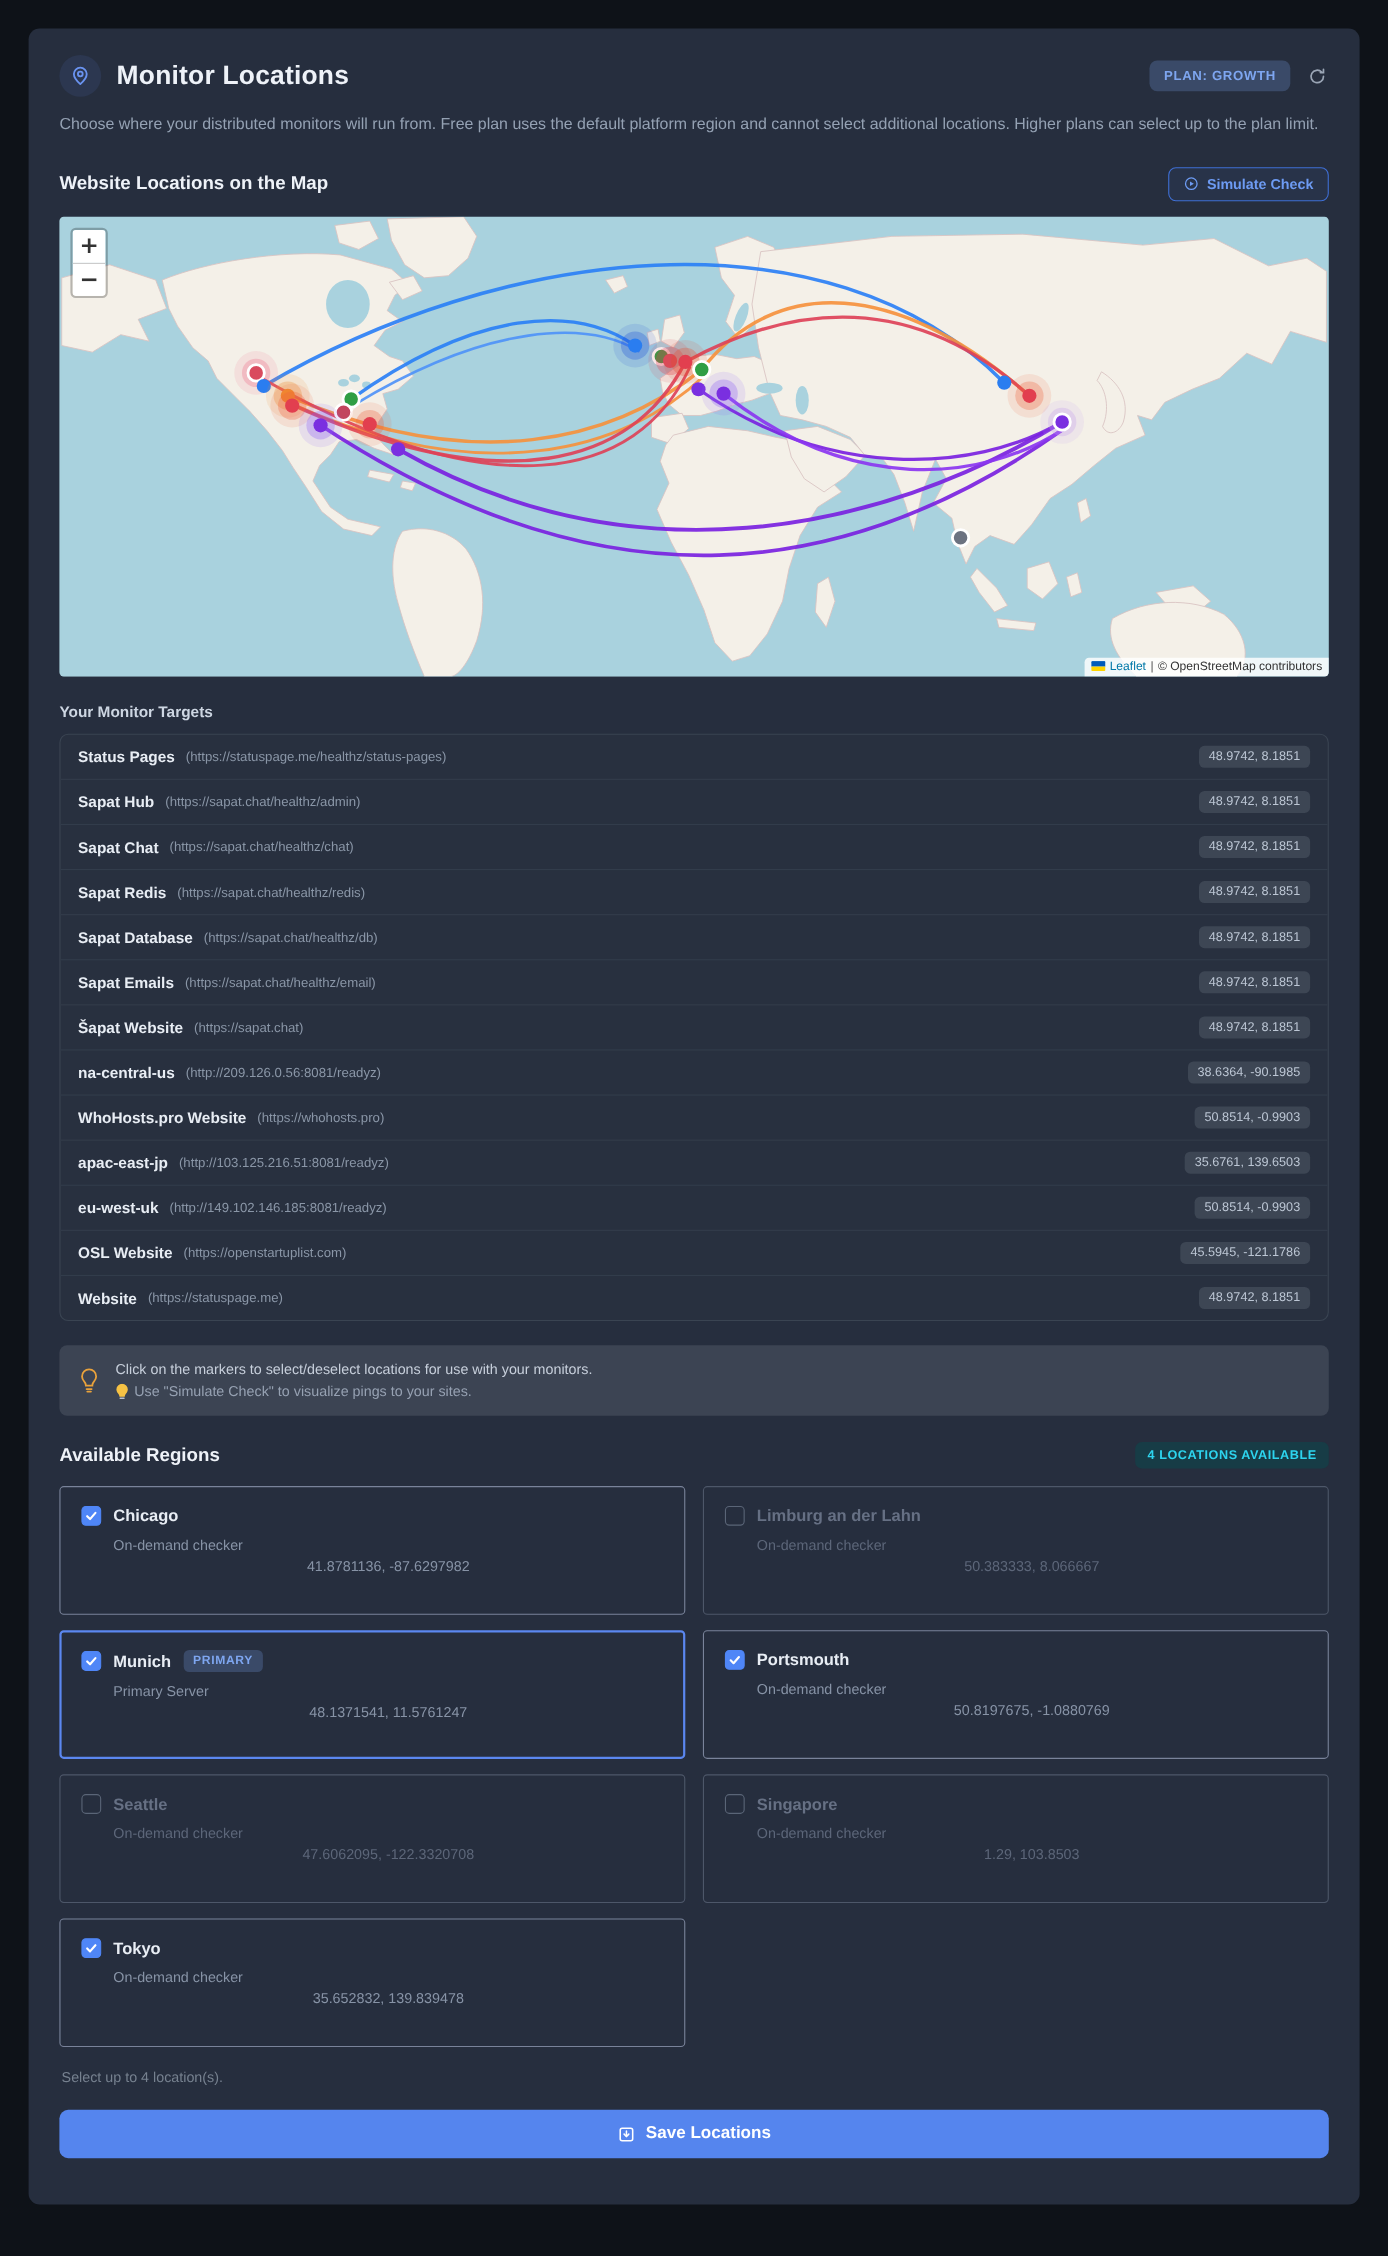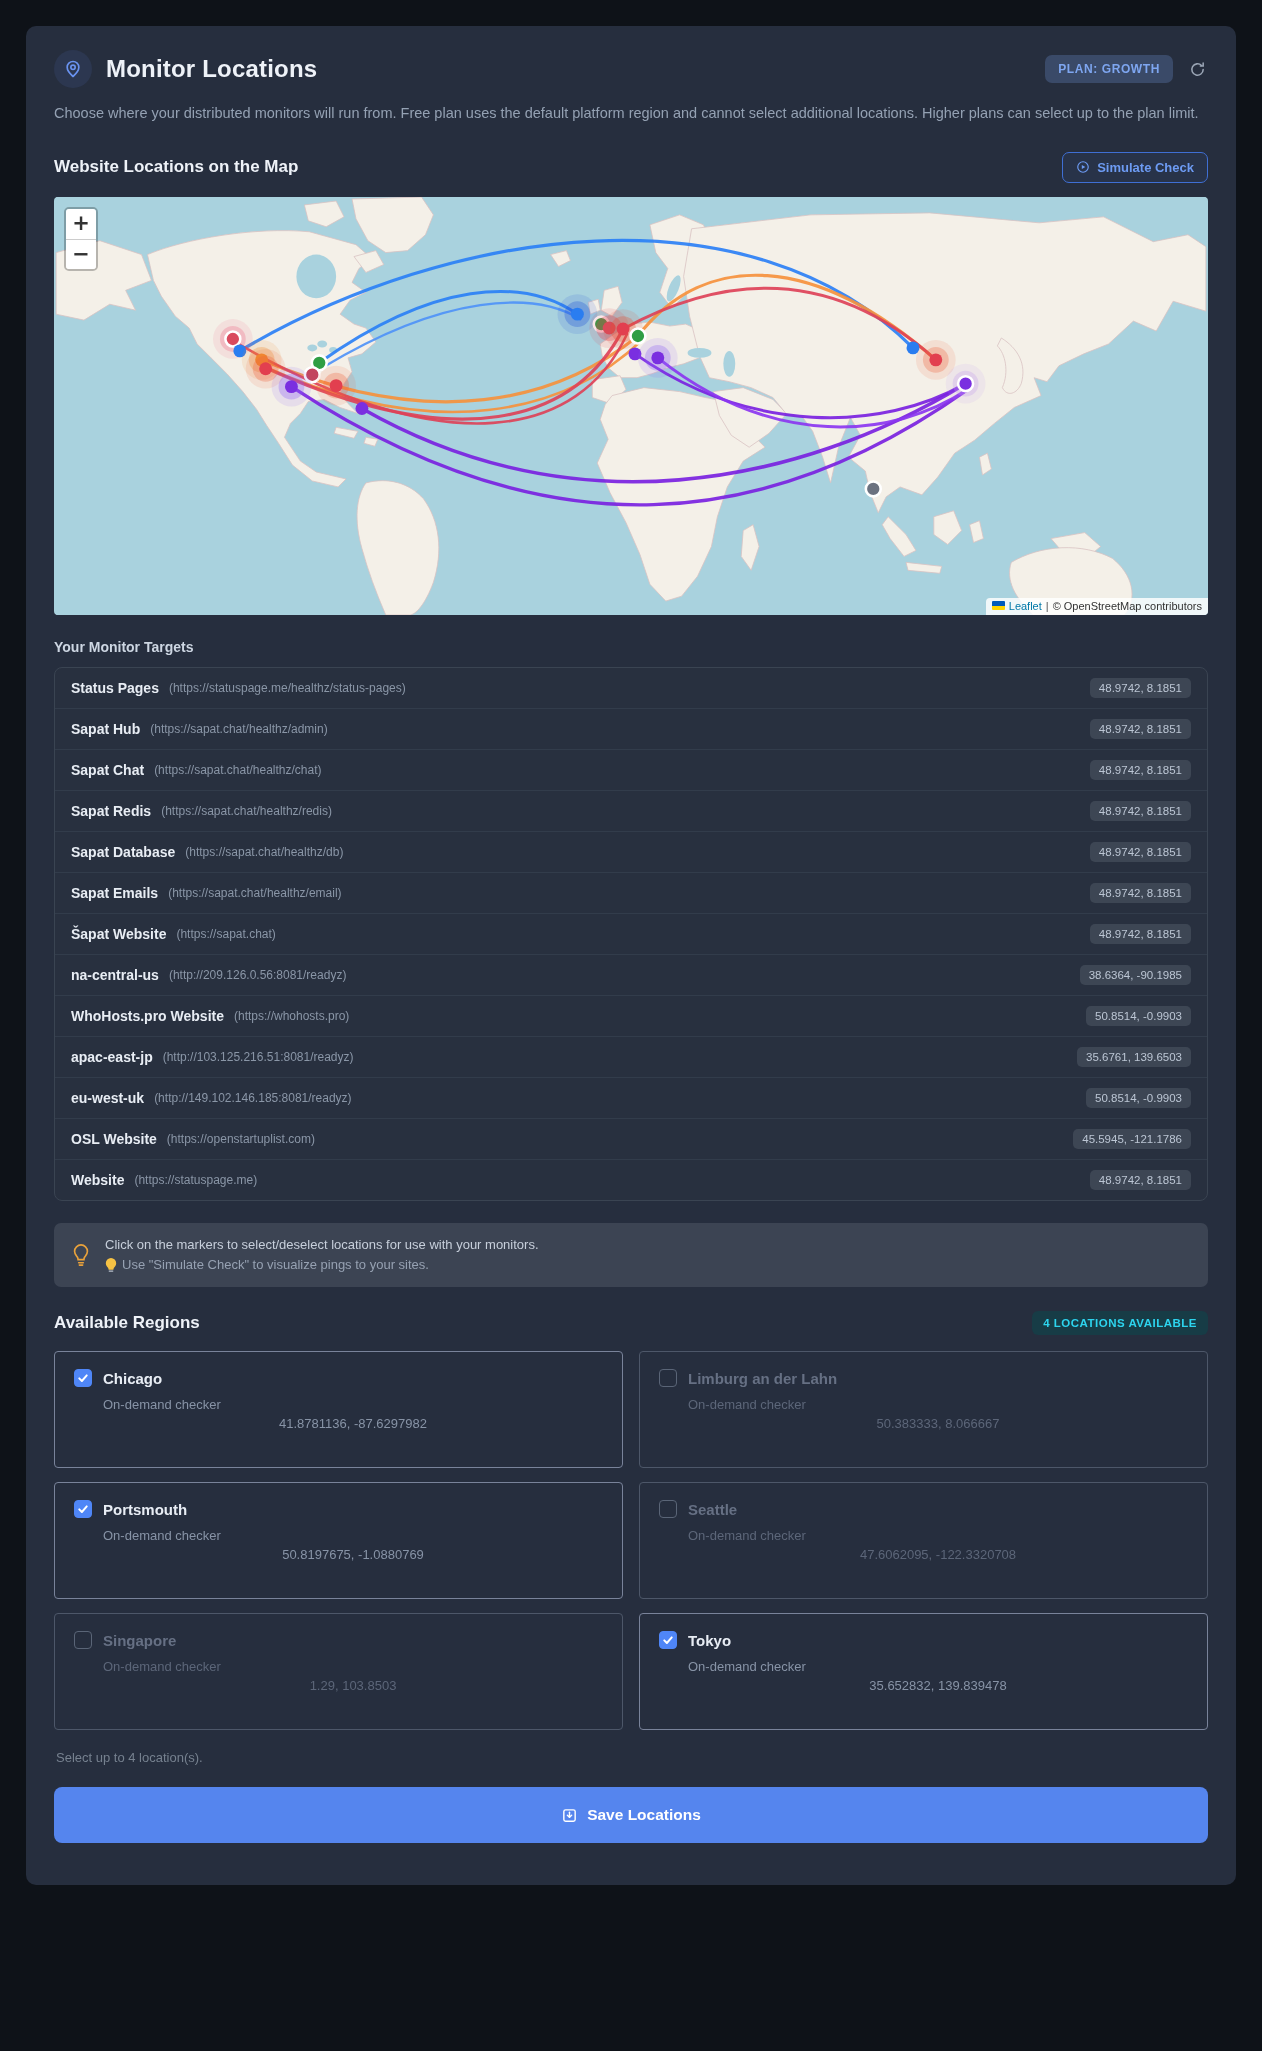--- a/index.html
+++ b/index.html
@@ -118,21 +118,21 @@
     background:#3a4a68; color:#7ea6f0; font-size:11px; font-weight:700;
     letter-spacing:.6px; padding:4px 9px; border-radius:5px;
   }
   .rc-badge:empty { display:none; }
   .rc-sub { margin:10px 0 4px 29px; font-size:13px; color:#8793a6; }
   .rc-coords { margin-left:29px; font-size:13px; color:#8793a6;text-align:center; }
   .region-card.disabled .rc-sub, .region-card.disabled .rc-coords { color:#5c6679; }
   .footnote { margin:20px 2px 0; font-size:13px; color:#76818f; }
   
   .save-btn {
-    margin-top:22px; width:100%; height:56px; border:none; border-radius:8px;
+    margin-top:22px; width:100%; height:44px; border:none; border-radius:8px;
     background:var(--accent-blue,#5585ee); color:#fff; font-size:15.5px; font-weight:600;
     display:flex; align-items:center; justify-content:center; gap:9px; cursor:pointer;
     font-family:inherit;
   }
 </style>
 </head>
 <body>
 
 <div class="panel">
 
@@ -391,20 +391,33 @@
         <div class="rc-top">
           <span class="checkbox">
             
           </span>
           <span class="rc-title">Limburg an der Lahn</span>
 
         </div>
         <div class="rc-sub">On-demand checker</div>
         <div class="rc-coords">50.383333, 8.066667</div>
       </div>
+      <div class="region-card selected primary">
+        <div class="rc-top">
+          <span class="checkbox">
+            <svg width="12" height="12" viewBox="0 0 16 16" fill="none" stroke="#fff" stroke-width="2.6" stroke-linecap="round" stroke-linejoin="round">
+              <polyline points="3,8.5 6.5,12 13,4.5"></polyline>
+            </svg>
+          </span>
+          <span class="rc-title">Munich</span>
+          <span class="rc-badge">PRIMARY</span>
+        </div>
+        <div class="rc-sub">Primary Server</div>
+        <div class="rc-coords">48.1371541, 11.5761247</div>
+      </div>
       <div class="region-card selected">
         <div class="rc-top">
           <span class="checkbox">
             <svg width="12" height="12" viewBox="0 0 16 16" fill="none" stroke="#fff" stroke-width="2.6" stroke-linecap="round" stroke-linejoin="round">
               <polyline points="3,8.5 6.5,12 13,4.5"></polyline>
             </svg>
           </span>
           <span class="rc-title">Portsmouth</span>
 
         </div>

